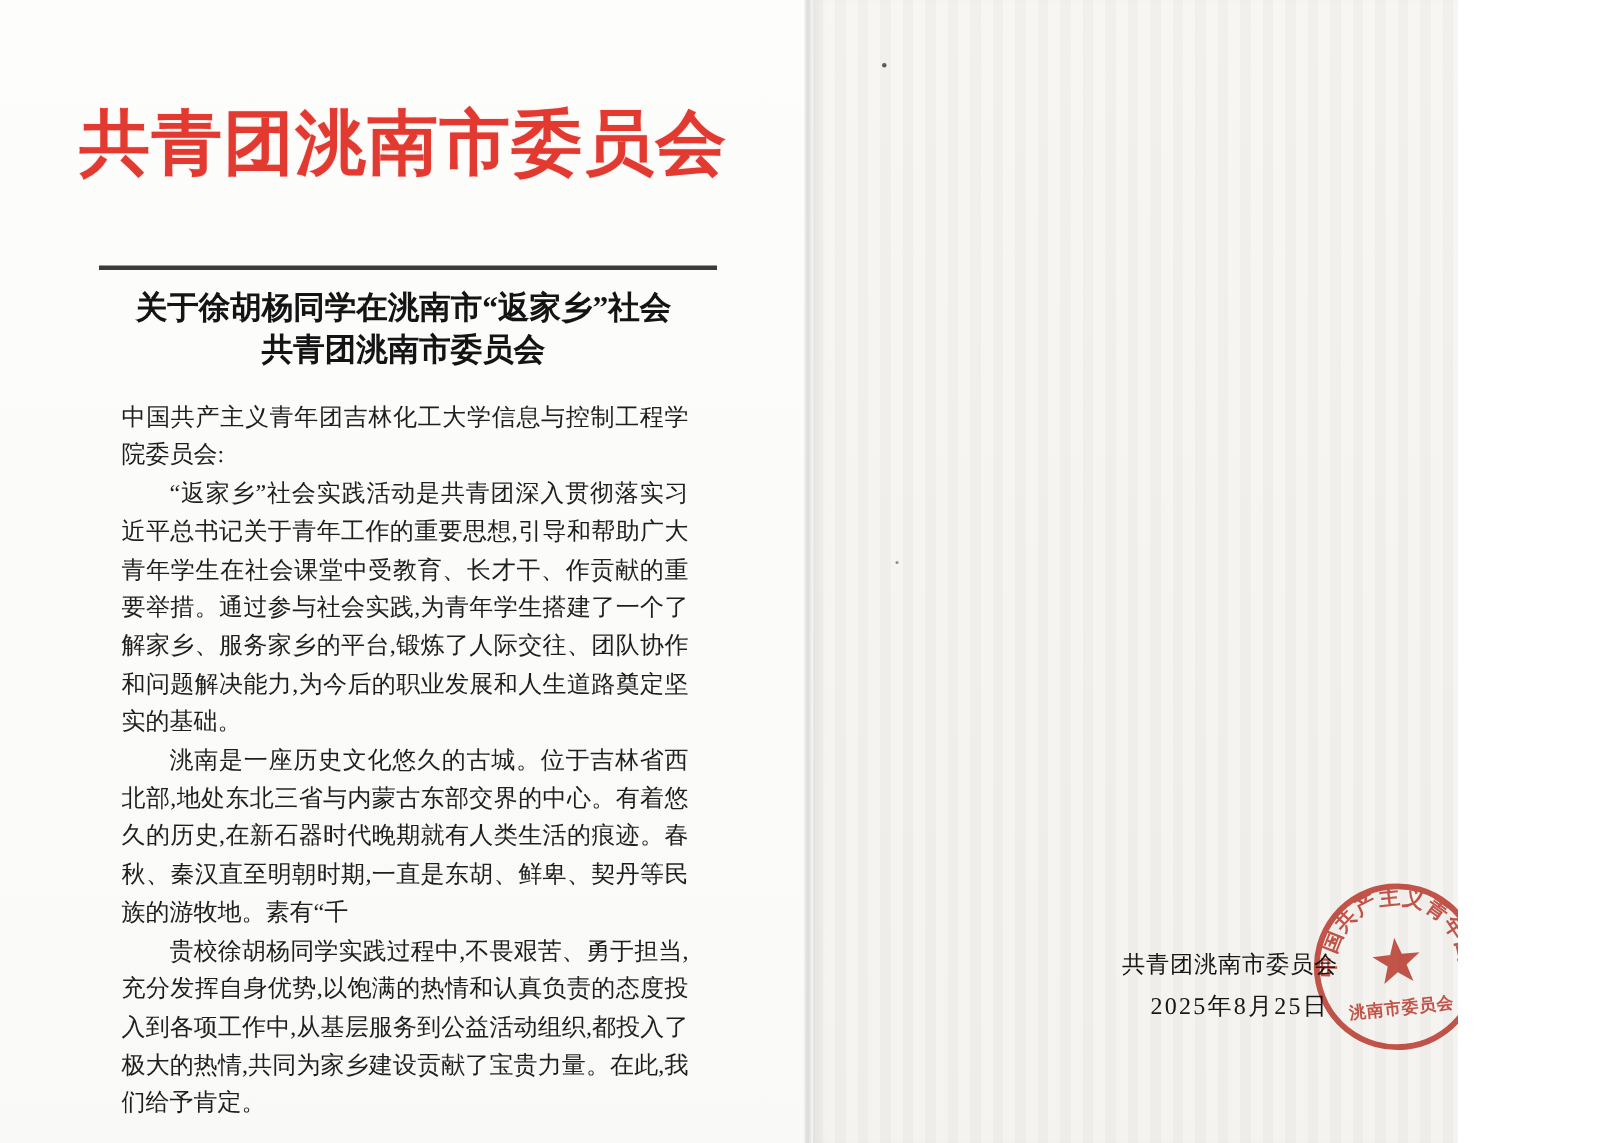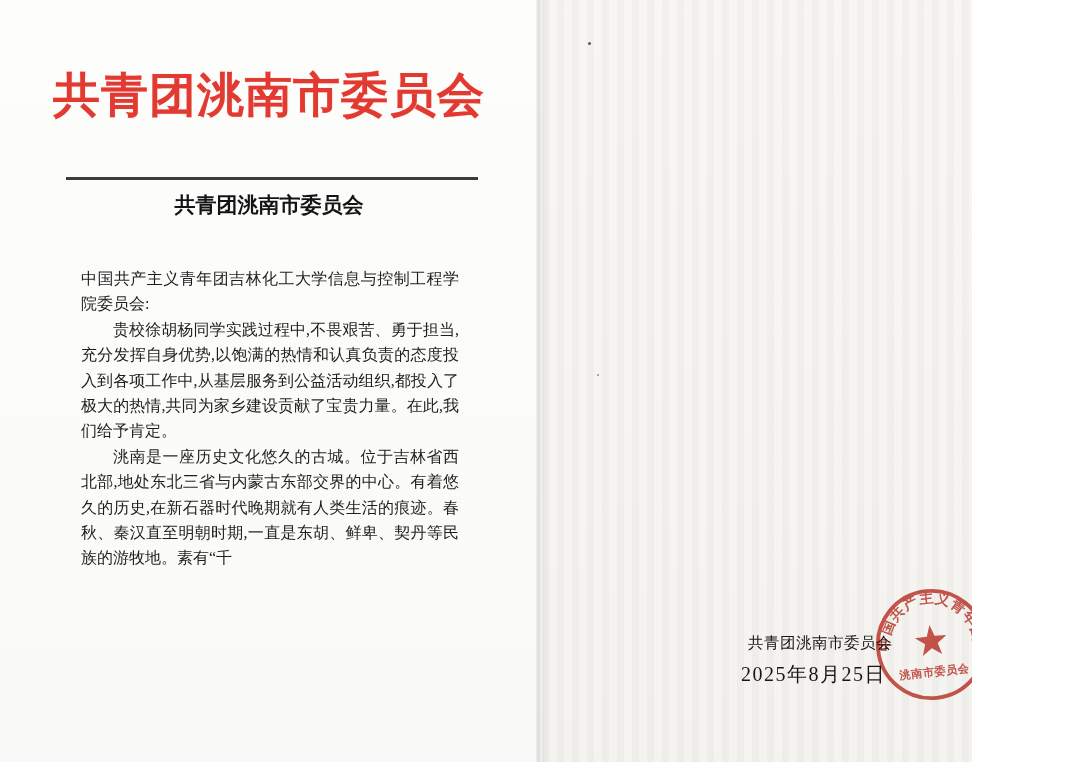--- a/index.html
+++ b/index.html
@@ -49,21 +49,21 @@
   }
   .body-left  { position:absolute; left:81px;  top:266px; width:378px; }
   .indent { text-indent:2em; }
   
   .signature-org {
     position:absolute; right:80px; top:633px;
     font-size:15.5px; letter-spacing:0.5px; color:#161616; white-space:nowrap;
   }
   .signature-date {
     position:absolute; right:86px; top:661px;
-    font-size:20px; letter-spacing:1.5px; color:#161616; white-space:nowrap;
+    font-size:16px; letter-spacing:1.5px; color:#161616; white-space:nowrap;
   }
   
   .seal {
     position:absolute; left:873px; top:586px; width:117px; height:117px;
     transform:rotate(-6deg);
     opacity:0.85; mix-blend-mode:multiply;
   }
   
   .speck { position:absolute; border-radius:50%; background:#2a2a2a; }
   .speck-a { left:588px; top:42px;  width:3px; height:3px; opacity:0.75; }
@@ -71,26 +71,28 @@
 </style>
 </head>
 <body>
 
 <div id="canvas">
 
   <div class="page-left">
     <div class="letterhead">共青团洮南市委员会</div>
     <div class="headline-rule"></div>
     <div class="doc-title">
+      <div>关于徐胡杨同学在洮南市“返家乡”社会</div>
       <div>共青团洮南市委员会</div>
     </div>
     <div class="body-col body-left">
       <p>中国共产主义青年团吉林化工大学信息与控制工程学院委员会:</p>
+      <p class="indent">“返家乡”社会实践活动是共青团深入贯彻落实习近平总书记关于青年工作的重要思想,引导和帮助广大青年学生在社会课堂中受教育、长才干、作贡献的重要举措。通过参与社会实践,为青年学生搭建了一个了解家乡、服务家乡的平台,锻炼了人际交往、团队协作和问题解决能力,为今后的职业发展和人生道路奠定坚实的基础。</p>
+      <p class="indent">洮南是一座历史文化悠久的古城。位于吉林省西北部,地处东北三省与内蒙古东部交界的中心。有着悠久的历史,在新石器时代晚期就有人类生活的痕迹。春秋、秦汉直至明朝时期,一直是东胡、鲜卑、契丹等民族的游牧地。素有“千</p>
       <p class="indent">贵校徐胡杨同学实践过程中,不畏艰苦、勇于担当,充分发挥自身优势,以饱满的热情和认真负责的态度投入到各项工作中,从基层服务到公益活动组织,都投入了极大的热情,共同为家乡建设贡献了宝贵力量。在此,我们给予肯定。</p>
-      <p class="indent">洮南是一座历史文化悠久的古城。位于吉林省西北部,地处东北三省与内蒙古东部交界的中心。有着悠久的历史,在新石器时代晚期就有人类生活的痕迹。春秋、秦汉直至明朝时期,一直是东胡、鲜卑、契丹等民族的游牧地。素有“千</p>
     </div>
   </div>
 
   <div class="gutter"></div>
 
   <div class="page-right">
     
   </div>
 
   <div class="signature-org">共青团洮南市委员会</div>

